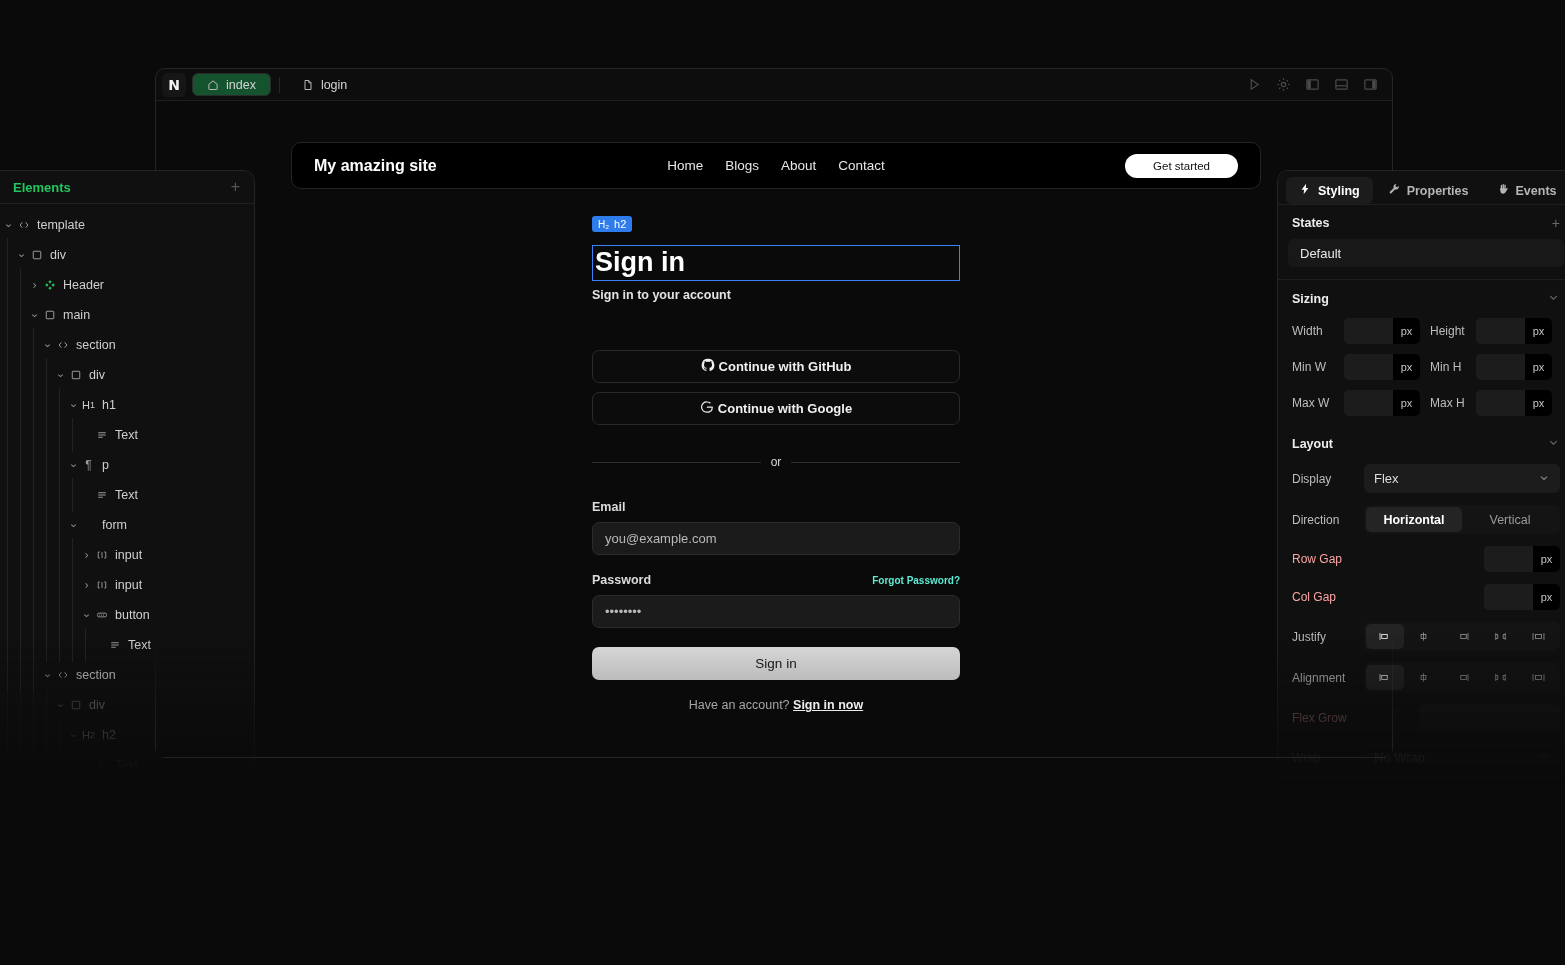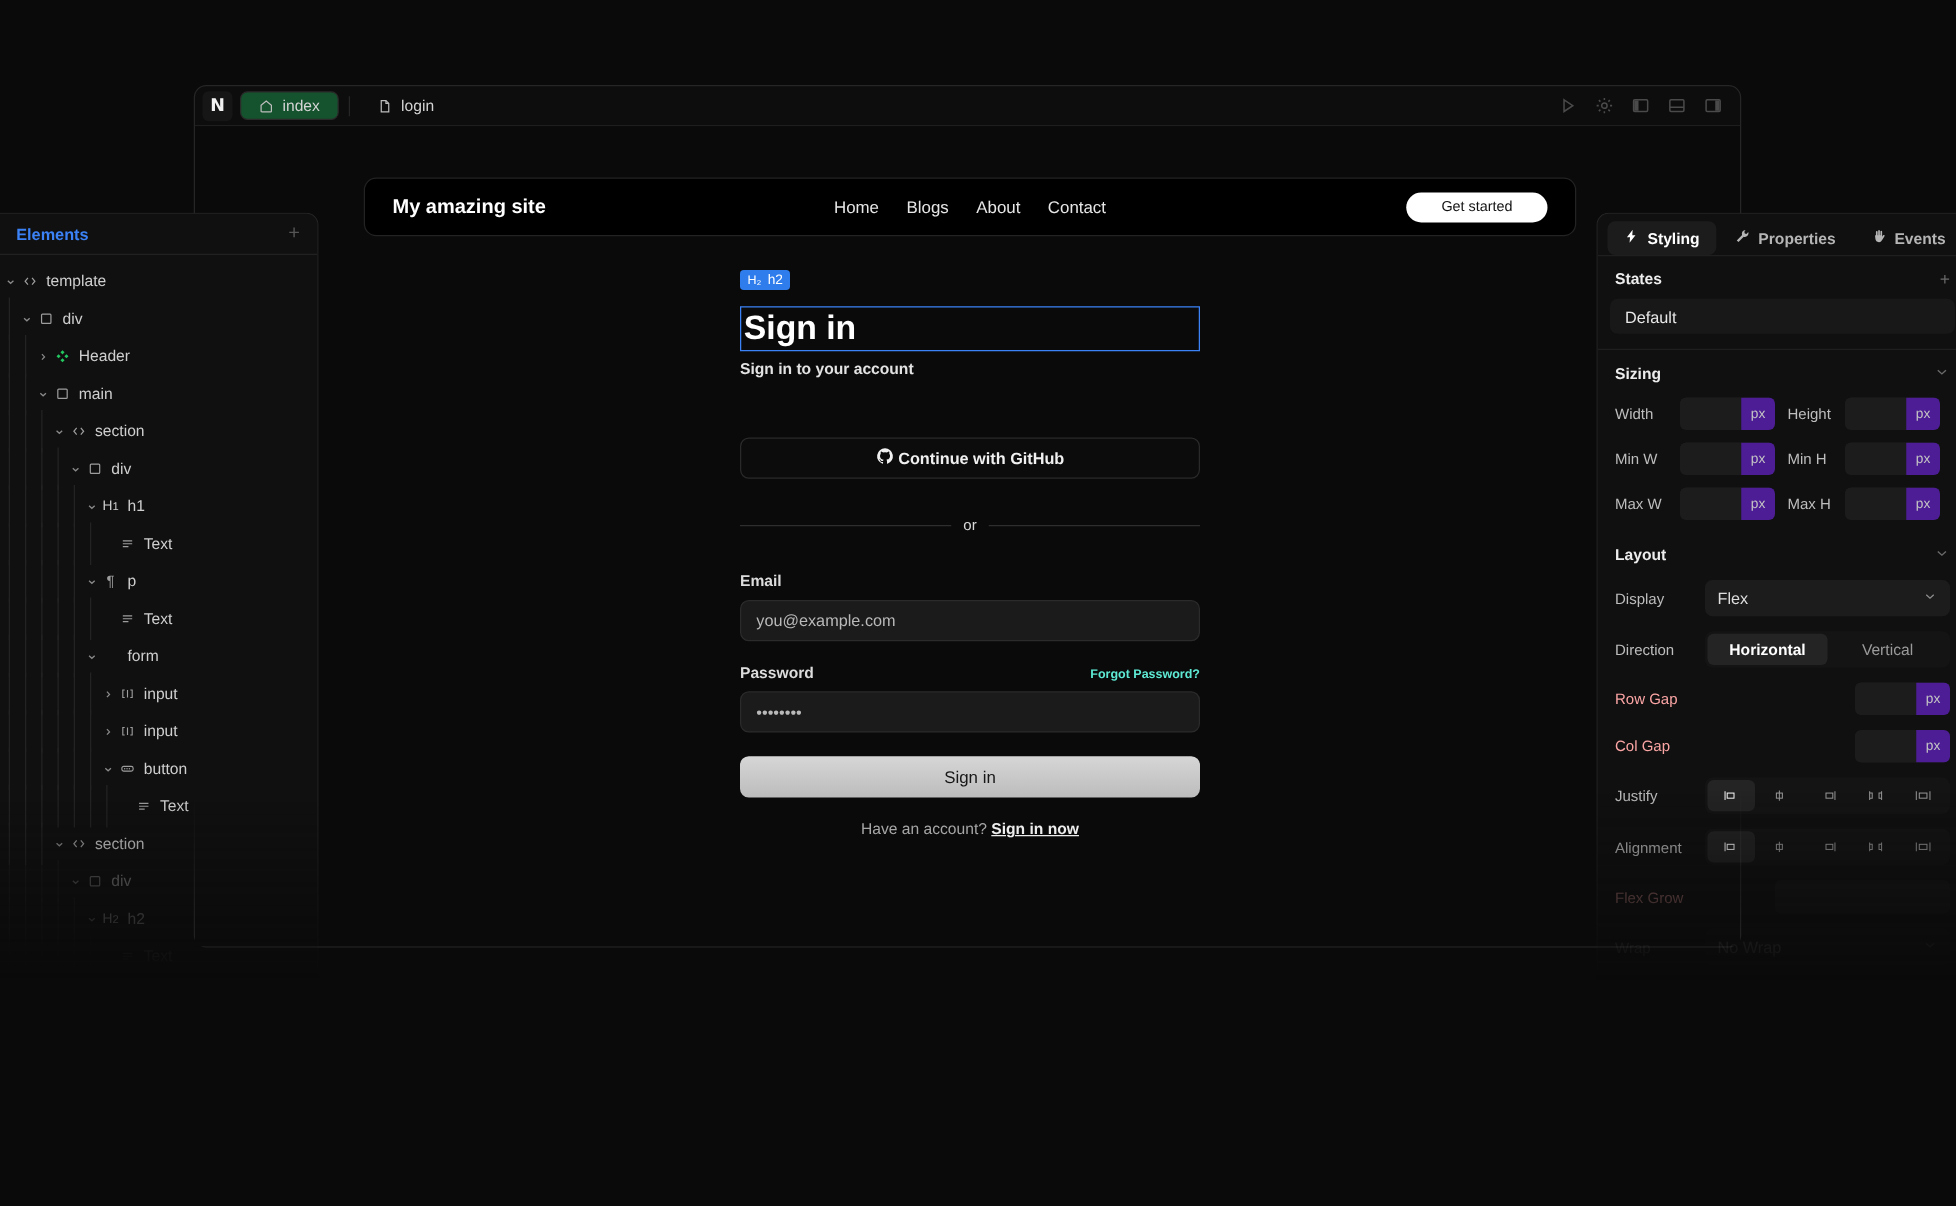--- a/index.html
+++ b/index.html
@@ -131,21 +131,21 @@
     width: 265px; height: 632px;
     background: #101010; border: 1px solid #242424; border-radius: 10px;
     overflow: hidden;
     -webkit-mask-image: linear-gradient(to bottom, #000 0, #000 74%, transparent 97%);
     mask-image: linear-gradient(to bottom, #000 0, #000 74%, transparent 97%);
   }
   #elements-head {
     height: 33px; display: flex; align-items: center;
     padding: 0 14px 0 22px; border-bottom: 1px solid #212121;
   }
-  #elements-title { font-size: 13px; font-weight: 700; color: #3b82f6; text-align: center; }
+  #elements-title { font-size: 13px; font-weight: 700; color: #22c55e; text-align: center; }
   #add-element { margin-left: auto; color: #555; font-size: 16px; line-height: 1; }
   #tree { padding: 6px 0 0 0; }
   .node {
     display: flex; align-items: center; height: 30px;
     font-size: 12.5px; color: #cfcfcf; position: relative;
     padding-left: 10px;
   }
   .node .chev { width: 14px; color: #8a8a8a; font-size: 9px; flex: 0 0 14px;
                 display: flex; align-items: center; justify-content: center; }
   .node .nicon { width: 17px; flex: 0 0 17px; display: flex; align-items: center;
@@ -183,21 +183,21 @@
     border-radius: 6px; display: flex; align-items: center; padding: 0 12px;
     font-size: 13px; color: #e8e8e8;
   }
   #sec-divider { height: 1px; background: #1f1f1f; margin: 12px 0 0 0; }
   .unit-input {
     display: flex; align-items: stretch; height: 26px;
     background: #1c1c1c; border-radius: 5px; overflow: hidden; width: 76px;
   }
   .unit-input .val { flex: 1; background: #1c1c1c; }
   .unit-input .unit {
-    width: 27px; background: #4c1d95; display: flex; align-items: center;
+    width: 27px; background: #000000; display: flex; align-items: center;
     justify-content: center; font-size: 11px; color: #c4c4c4;
   }
   .sizing-row { display: flex; align-items: center; padding: 5px 14px; }
   .sizing-row .lbl { width: 52px; font-size: 12px; color: #bdbdbd; }
   .sizing-row .lbl2 { width: 56px; font-size: 12px; color: #bdbdbd; padding-left: 10px; }
 
   .wide-row { display: flex; align-items: center; padding: 6px 14px; }
   .wide-row .lbl { width: 72px; font-size: 12px; color: #bdbdbd; }
   .select {
     flex: 1; height: 29px; background: #1c1c1c; border-radius: 6px;
@@ -313,20 +313,29 @@
 
       <button class="oauth-btn" id="oauth-github">
         <span>
           <svg viewBox="0 0 16 16" fill="currentColor">
               <path d="M8 .8a7.2 7.2 0 0 0-2.28 14.04c.36.07.49-.16.49-.35v-1.23c-2 .44-2.43-.96-2.43-.96-.33-.84-.8-1.06-.8-1.06-.66-.45.05-.44.05-.44.73.05 1.11.75 1.11.75.65 1.11 1.7.79 2.12.6.07-.47.25-.79.46-.97-1.6-.18-3.28-.8-3.28-3.56 0-.79.28-1.43.74-1.94-.07-.18-.32-.91.07-1.9 0 0 .6-.2 1.98.74a6.9 6.9 0 0 1 3.6 0c1.37-.94 1.97-.74 1.97-.74.4.99.15 1.72.07 1.9.47.51.74 1.15.74 1.94 0 2.77-1.68 3.38-3.29 3.56.26.22.49.66.49 1.33v1.97c0 .19.13.42.5.35A7.2 7.2 0 0 0 8 .8Z"></path>
             </svg>
         </span>
         <span>Continue with GitHub</span>
       </button>
 
+      <button class="oauth-btn" id="oauth-google">
+        <span>
+          <svg viewBox="0 0 16 16" fill="none" stroke="currentColor" stroke-width="1.35">
+              <path d="M14 8.2c0 3.3-2.3 5.6-5.7 5.6A5.8 5.8 0 1 1 8.3 2.3c1.5 0 2.7.54 3.6 1.4"></path>
+              <path d="M8.4 8.2H14" stroke-linecap="round"></path>
+            </svg>
+        </span>
+        <span>Continue with Google</span>
+      </button>
 
       <div id="divider-row">
         <div class="ln"></div>
         <span>or</span>
         <div class="ln"></div>
       </div>
 
       <div class="field-label" id="email-label">Email</div>
       <input class="text-input" placeholder="you@example.com" style="">
 

